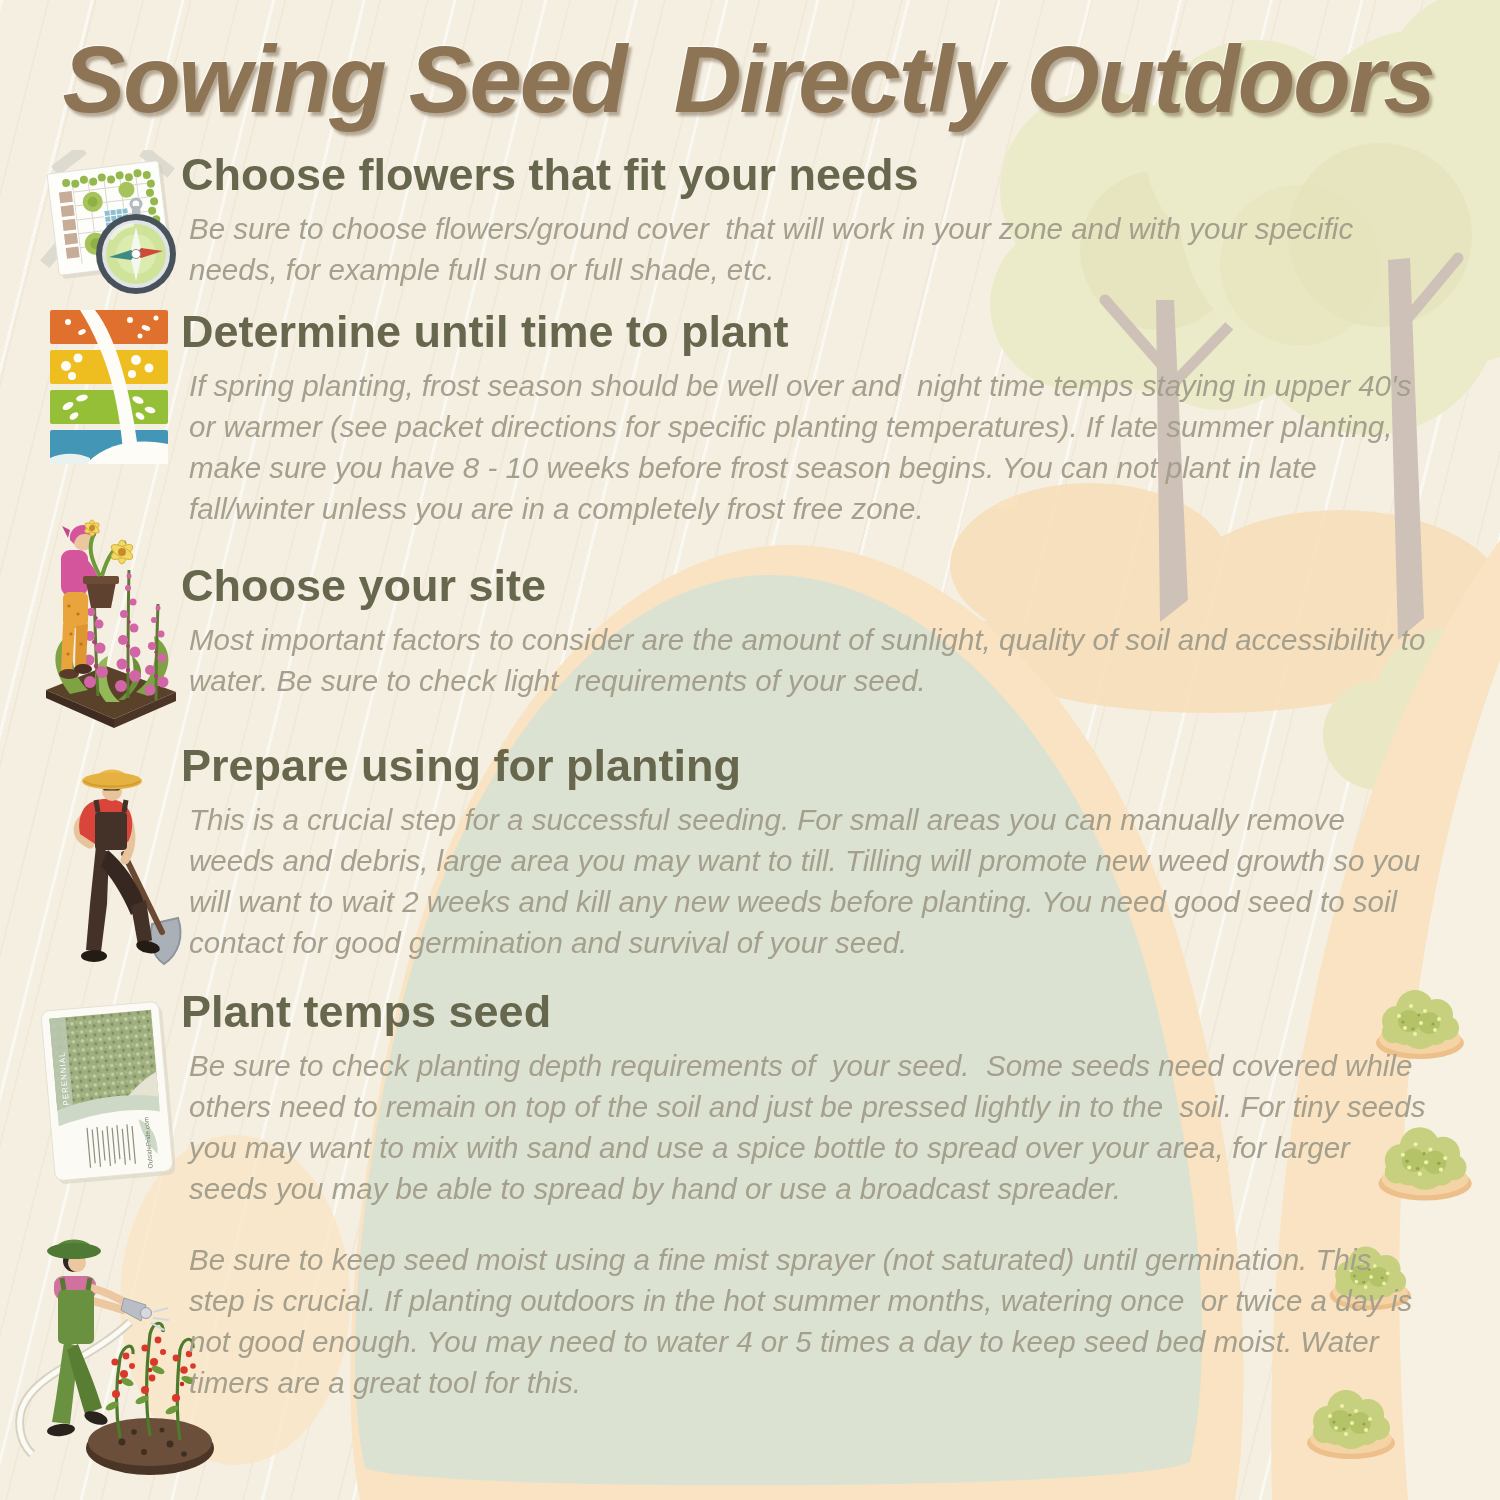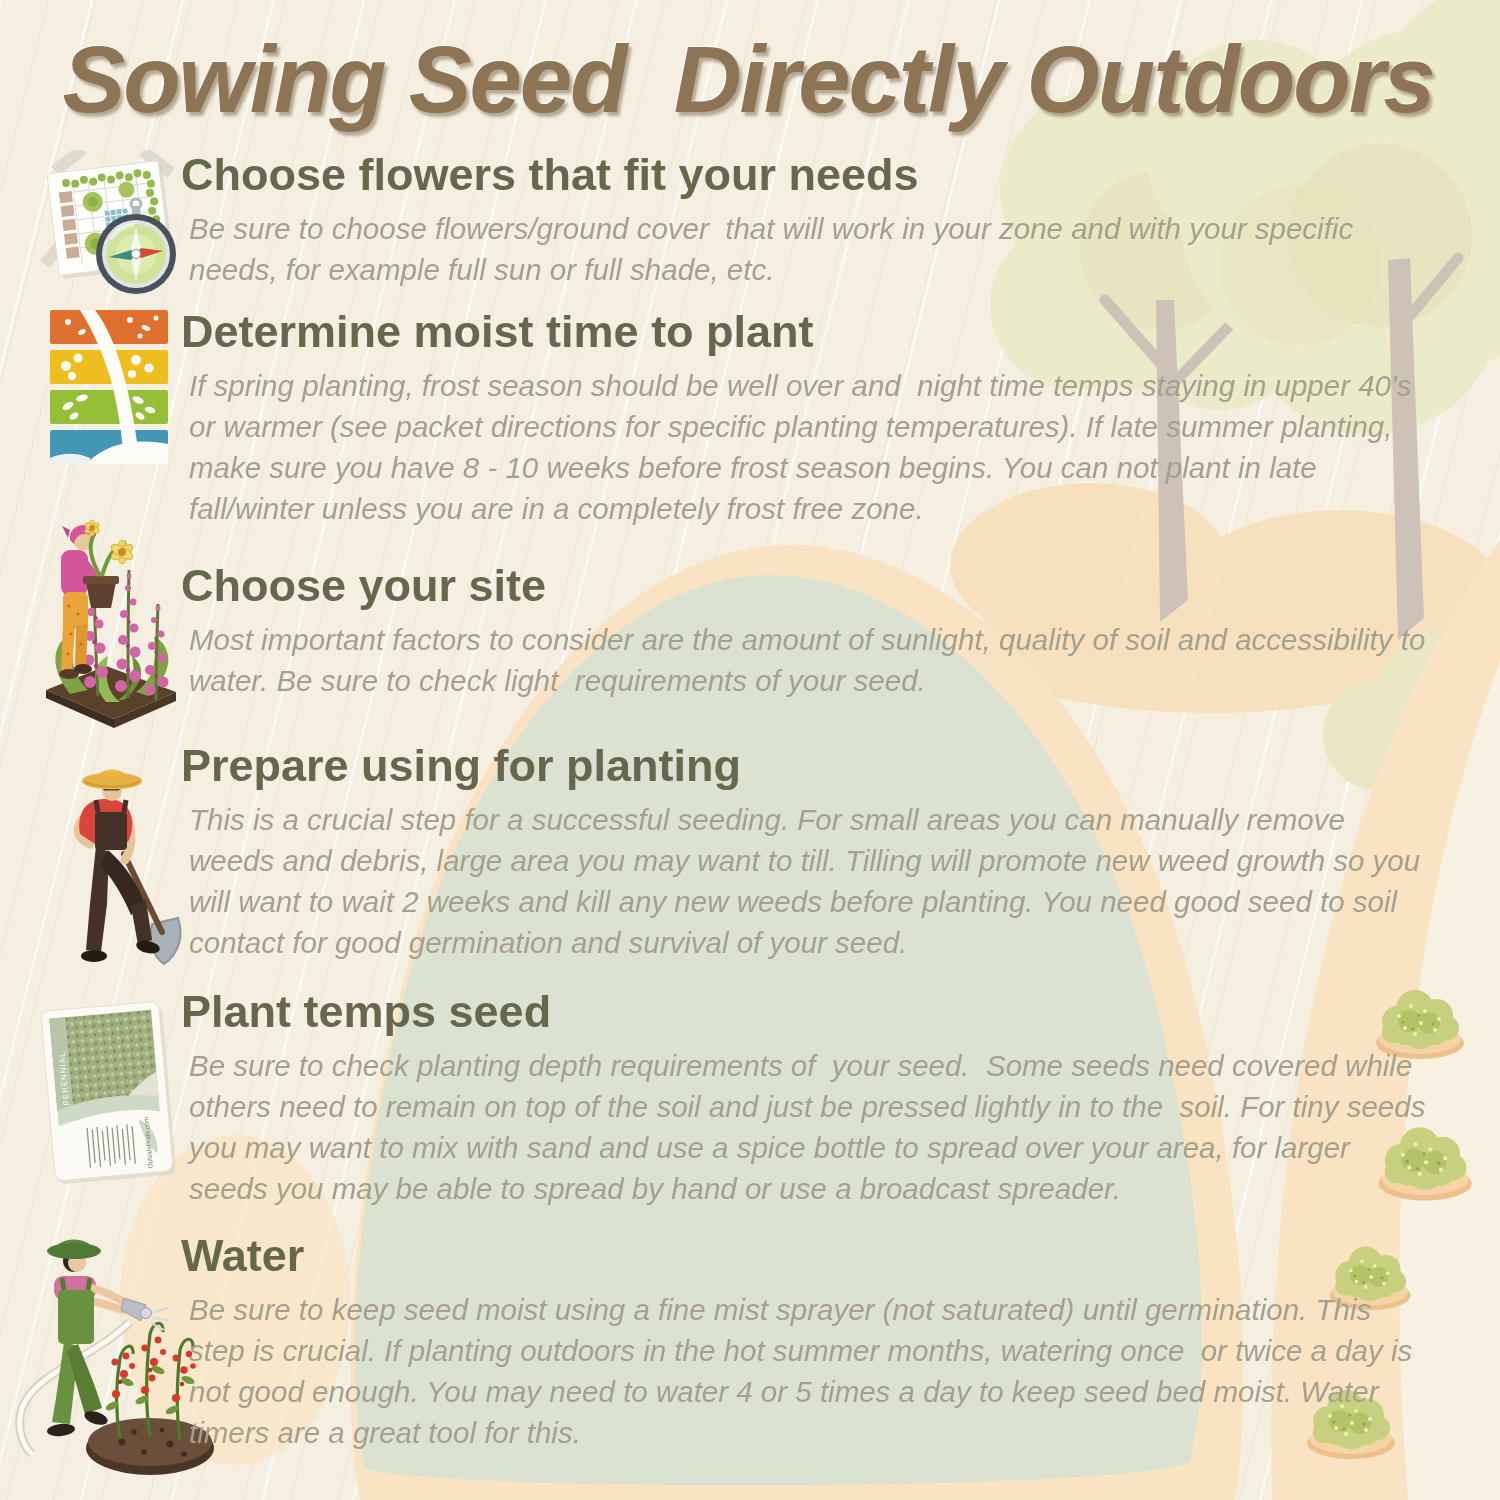--- a/index.html
+++ b/index.html
@@ -449,37 +449,36 @@
       </g>
     </svg>
   </span>
 
   <section class="step" id="step-1">
     <h2>Choose flowers that fit your needs</h2>
     <p>Be sure to choose flowers/ground cover  that will work in your zone and with your specific needs, for example full sun or full shade, etc.</p>
   </section>
 
   <section class="step" id="step-2">
-    <h2>Determine moist time to plant</h2>
+    <h2>Determine until time to plant</h2>
     <p>If spring planting, frost season should be well over and  night time temps staying in upper 40's or warmer (see packet directions for specific planting temperatures). If late summer planting, make sure you have 8 - 10 weeks before frost season begins. You can not plant in late fall/winter unless you are in a completely frost free zone.</p>
   </section>
 
   <section class="step" id="step-3">
     <h2>Choose your site</h2>
     <p>Most important factors to consider are the amount of sunlight, quality of soil and accessibility to water. Be sure to check light  requirements of your seed.</p>
   </section>
 
   <section class="step" id="step-4">
     <h2>Prepare using for planting</h2>
     <p>This is a crucial step for a successful seeding. For small areas you can manually remove weeds and debris, large area you may want to till. Tilling will promote new weed growth so you will want to wait 2 weeks and kill any new weeds before planting. You need good seed to soil contact for good germination and survival of your seed.</p>
   </section>
 
   <section class="step" id="step-5">
     <h2>Plant temps seed</h2>
     <p>Be sure to check planting depth requirements of  your seed.  Some seeds need covered while others need to remain on top of the soil and just be pressed lightly in to the  soil. For tiny seeds you may want to mix with sand and use a spice bottle to spread over your area, for larger seeds you may be able to spread by hand or use a broadcast spreader.</p>
   </section>
 
   <section class="step" id="step-6">
-    <h2>Water</h2>
     <p>Be sure to keep seed moist using a fine mist sprayer (not saturated) until germination. This step is crucial. If planting outdoors in the hot summer months, watering once  or twice a day is not good enough. You may need to water 4 or 5 times a day to keep seed bed moist. Water timers are a great tool for this.</p>
   </section>
 
 </div>
 
 </body></html>

